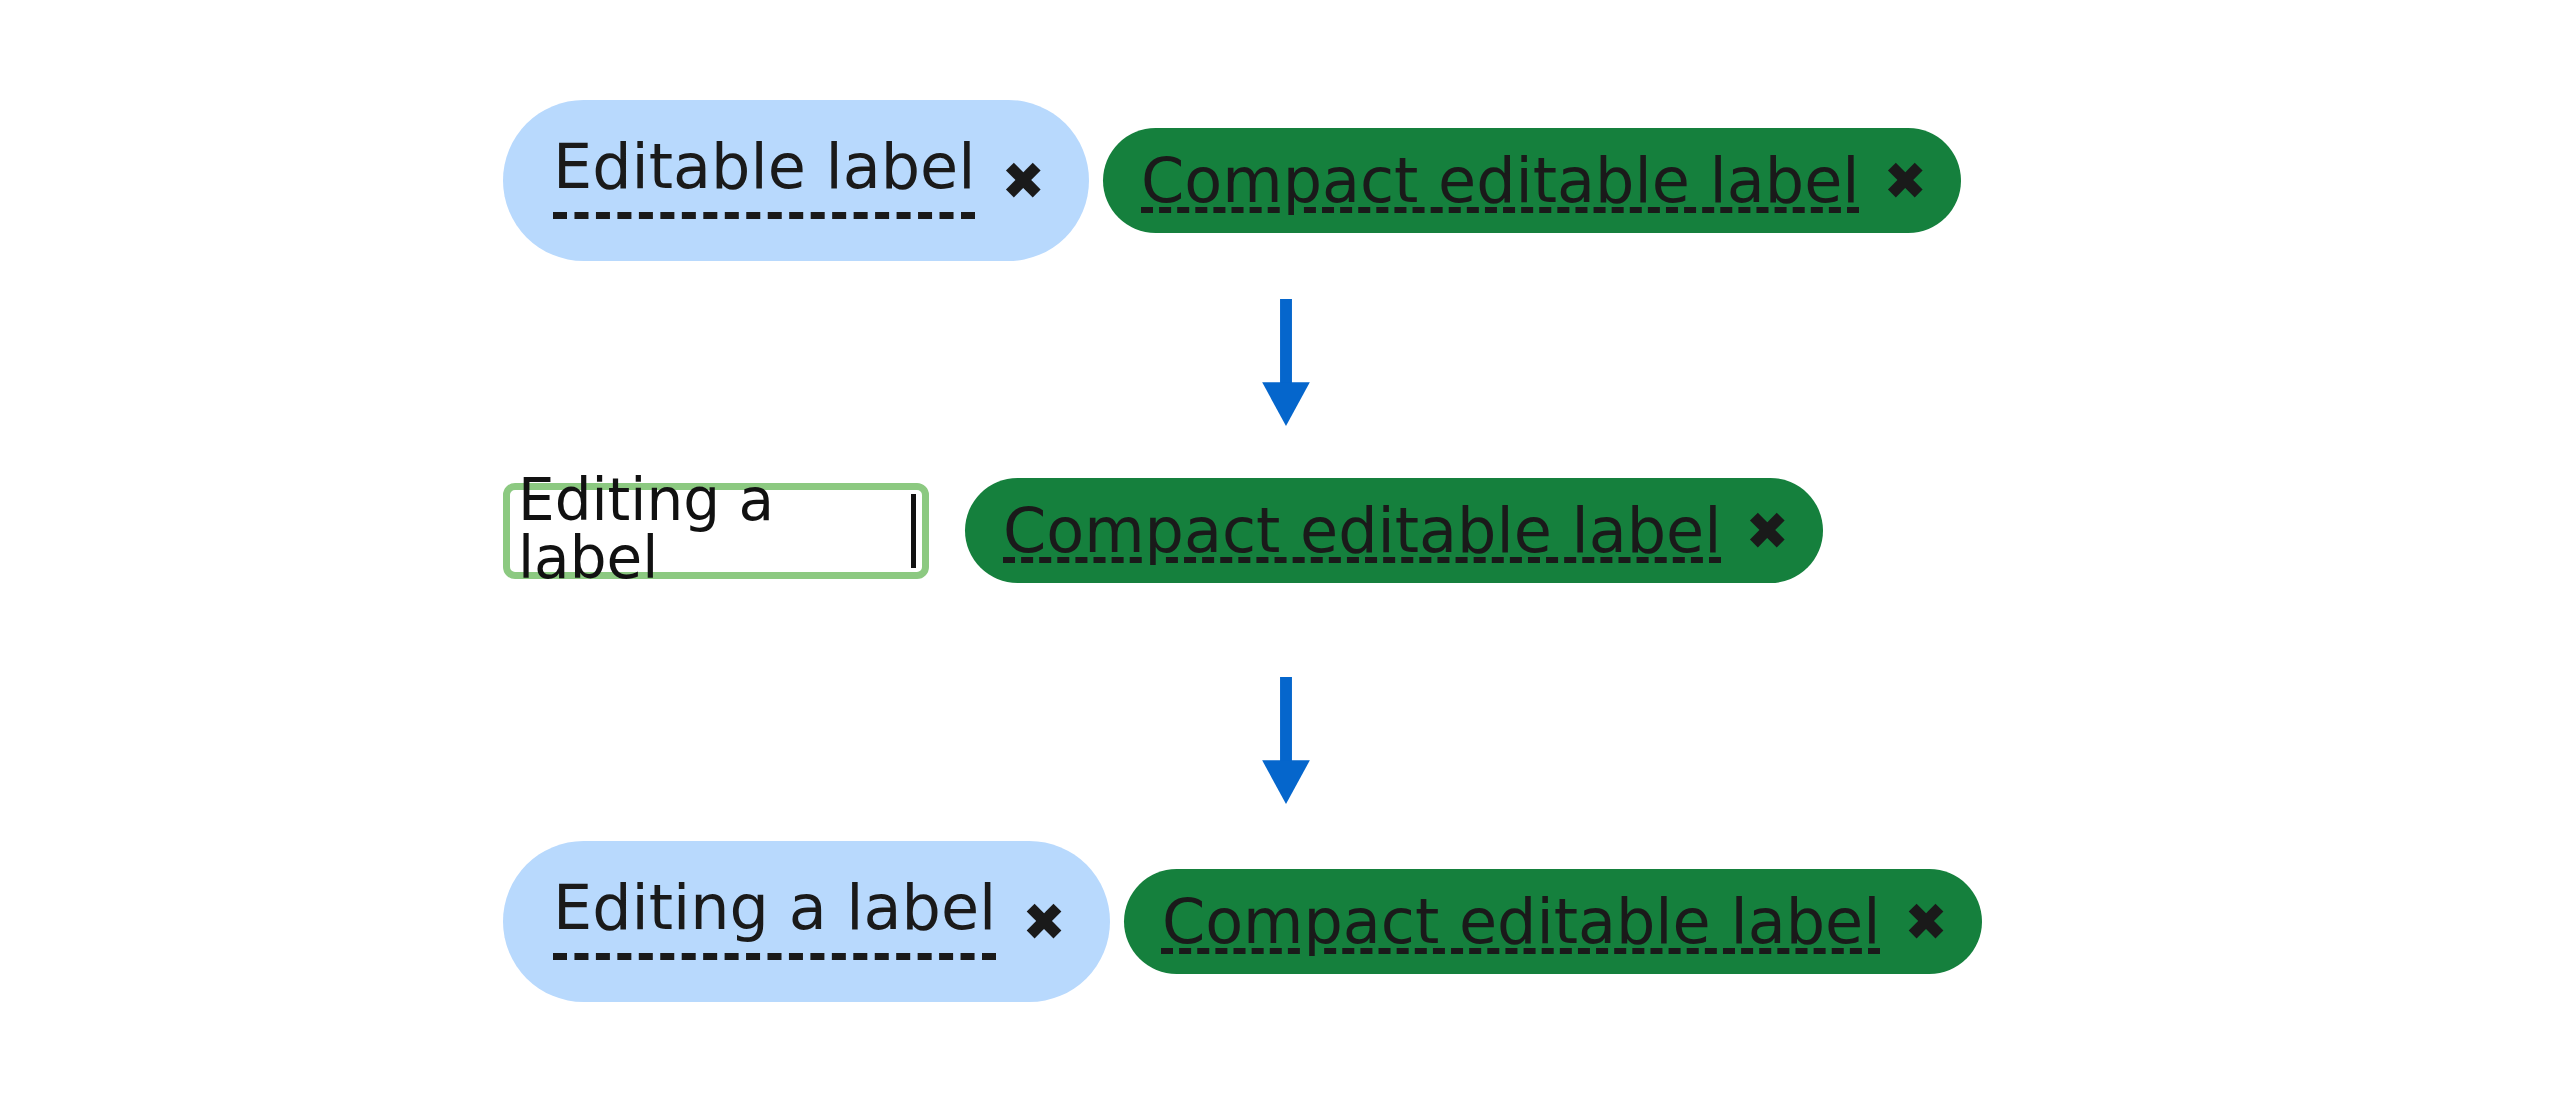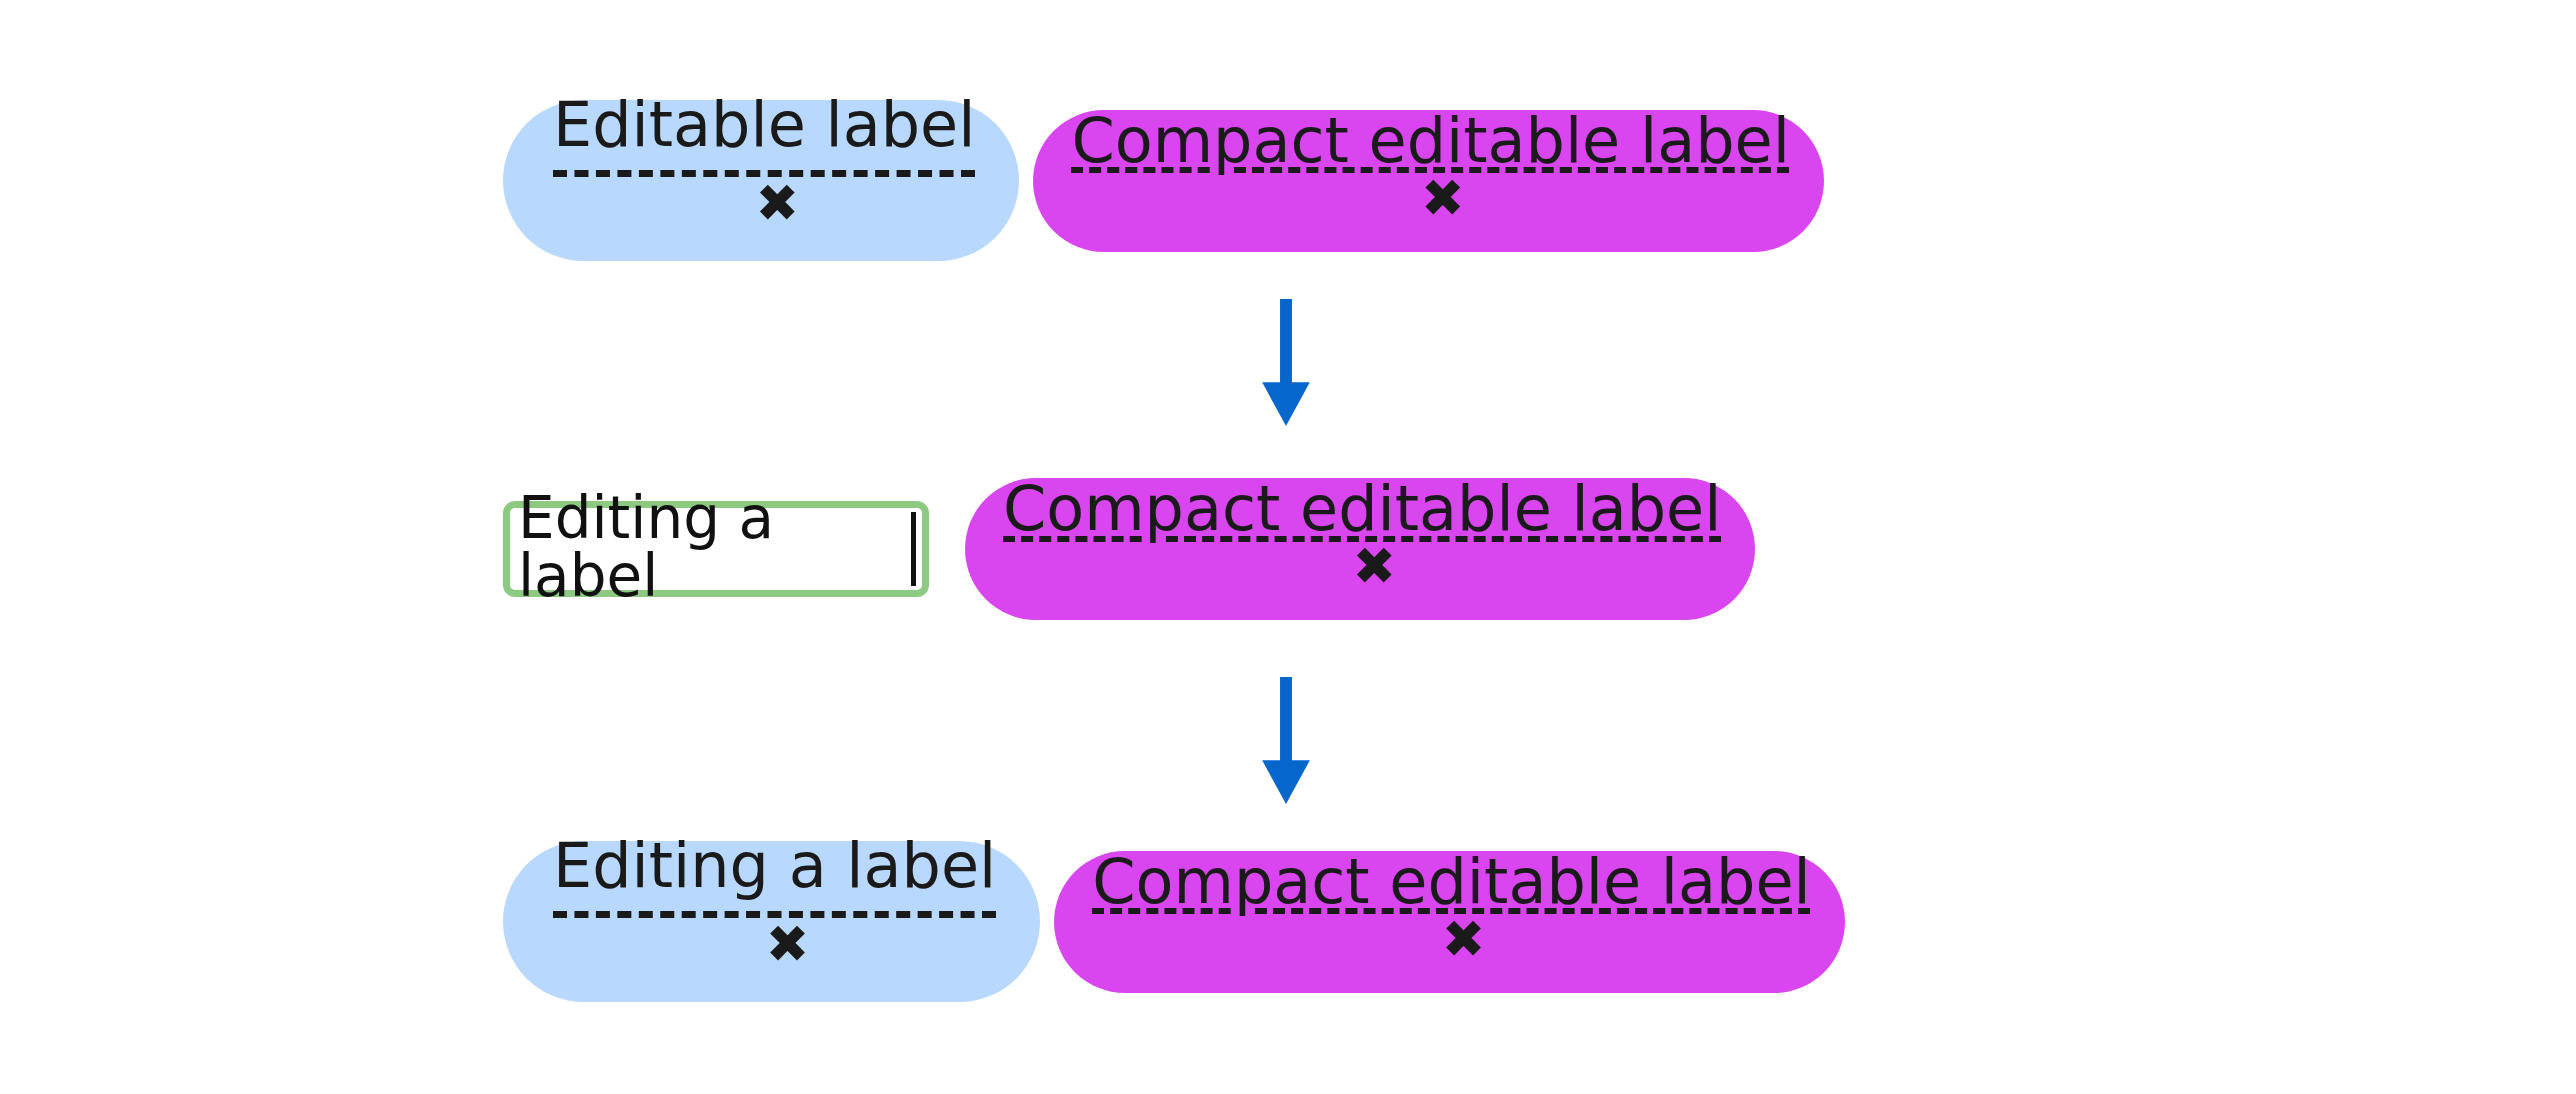--- a/index.html
+++ b/index.html
@@ -31,21 +31,20 @@
   #row-editing  { left: 503px; top: 478px; }
   #row-updated  { left: 503px; top: 841px; }
 
   
   .chip {
     display: inline-flex;
     align-items: center;
     box-sizing: border-box;
     white-space: nowrap;
     color: #1a1a1a;
-    flex-direction: column;
   }
 
   
   .chip-primary {
     background: #b8d9fd;
     border-radius: 994px;
     height: 161px;
     padding: 0 44px 0 50px;
     font-size: 62px;
   }
@@ -57,23 +56,23 @@
     margin-top: -6px;
   }
 
   .chip-primary .close-icon {
     margin-left: 26px;
     font-size: 52px;
   }
 
   
   .chip-compact {
-    background: #d946ef;
+    background: #15803d;
     border-radius: 994px;
-    height: 142px;
+    height: 105px;
     padding: 0 34px 0 38px;
     font-size: 62px;
     margin-left: 14px;
   }
 
   .chip-compact .chip-text {
     line-height: 1;
     text-decoration: underline;
     text-decoration-style: dashed;
     text-decoration-thickness: 6px;

